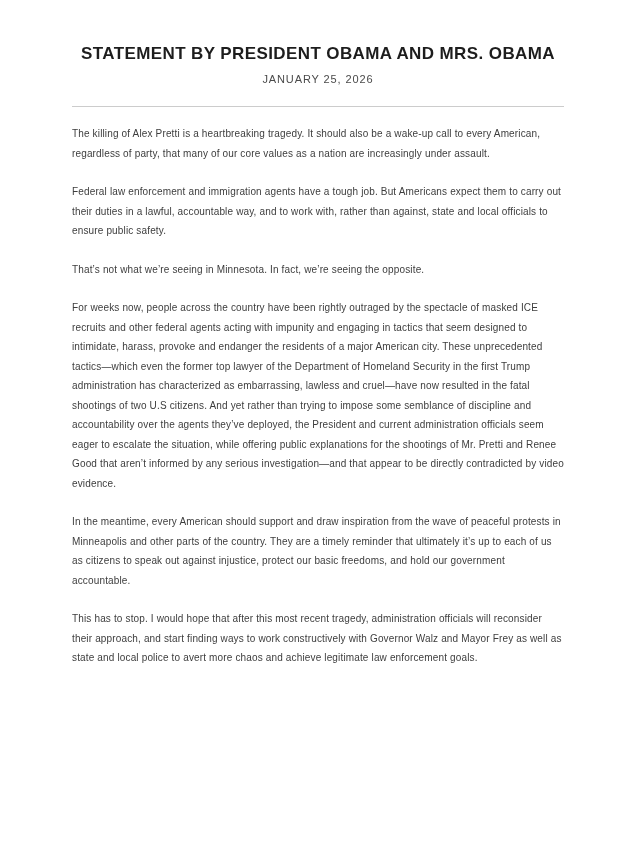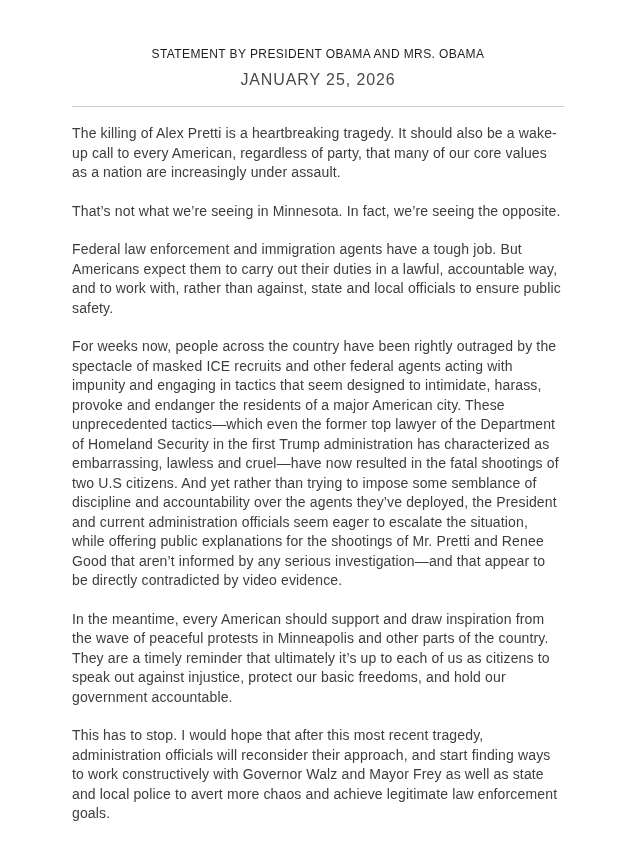--- a/index.html
+++ b/index.html
@@ -16,58 +16,58 @@
   }
   .page {
     width: 634px;
     height: 845px;
     background: var(--bg);
     padding: 44px 70px 0 72px;
     overflow: hidden;
   }
   .doc-title {
     text-align: center;
-    font-size: 12px;
-    font-weight: normal;
+    font-size: 17px;
+    font-weight: bold;
     letter-spacing: 0.4px;
     color: var(--title-color);
     line-height: 20px;
   }
   .doc-date {
     text-align: center;
-    font-size: 16px;
+    font-size: 11px;
     letter-spacing: 0.9px;
     color: var(--date-color);
     margin-top: 9px;
     line-height: 13px;
   }
   .divider {
     border: none;
     border-top: 1px solid var(--divider-color);
     margin-top: 20px;
   }
   .body-text {
     margin-top: 17px;
   }
   .body-paragraph {
-    font-size: 14px;
+    font-size: 10px;
     line-height: 19.5px;
     letter-spacing: 0.15px;
     color: var(--body-color);
     margin-bottom: 19px;
   }
 </style>
 </head>
 <body>
 
 <div class="page">
   <h1 class="doc-title">STATEMENT BY PRESIDENT OBAMA AND MRS. OBAMA</h1>
   <div class="doc-date">JANUARY 25, 2026</div>
   <hr class="divider">
   <div class="body-text">
       <p class="body-paragraph">The killing of Alex Pretti is a heartbreaking tragedy. It should also be a wake-up call to every American, regardless of party, that many of our core values as a nation are increasingly under assault.</p>
+      <p class="body-paragraph">Federal law enforcement and immigration agents have a tough job. But Americans expect them to carry out their duties in a lawful, accountable way, and to work with, rather than against, state and local officials to ensure public safety.</p>
       <p class="body-paragraph">That’s not what we’re seeing in Minnesota. In fact, we’re seeing the opposite.</p>
-      <p class="body-paragraph">Federal law enforcement and immigration agents have a tough job. But Americans expect them to carry out their duties in a lawful, accountable way, and to work with, rather than against, state and local officials to ensure public safety.</p>
       <p class="body-paragraph">For weeks now, people across the country have been rightly outraged by the spectacle of masked ICE recruits and other federal agents acting with impunity and engaging in tactics that seem designed to intimidate, harass, provoke and endanger the residents of a major American city. These unprecedented tactics—which even the former top lawyer of the Department of Homeland Security in the first Trump administration has characterized as embarrassing, lawless and cruel—have now resulted in the fatal shootings of two U.S citizens. And yet rather than trying to impose some semblance of discipline and accountability over the agents they’ve deployed, the President and current administration officials seem eager to escalate the situation, while offering public explanations for the shootings of Mr. Pretti and Renee Good that aren’t informed by any serious investigation—and that appear to be directly contradicted by video evidence.</p>
       <p class="body-paragraph">In the meantime, every American should support and draw inspiration from the wave of peaceful protests in Minneapolis and other parts of the country. They are a timely reminder that ultimately it’s up to each of us as citizens to speak out against injustice, protect our basic freedoms, and hold our government accountable.</p>
       <p class="body-paragraph">This has to stop. I would hope that after this most recent tragedy, administration officials will reconsider their approach, and start finding ways to work constructively with Governor Walz and Mayor Frey as well as state and local police to avert more chaos and achieve legitimate law enforcement goals.</p>
     </div>
 </div>
 
 </body></html>

